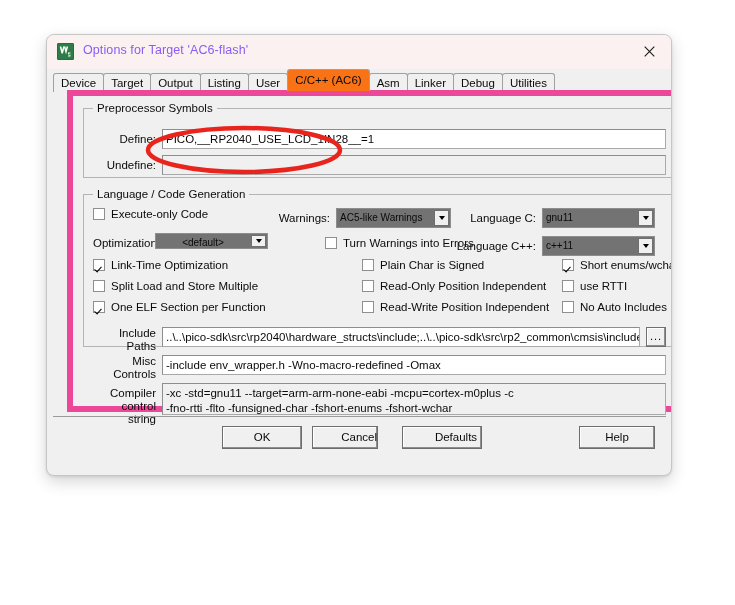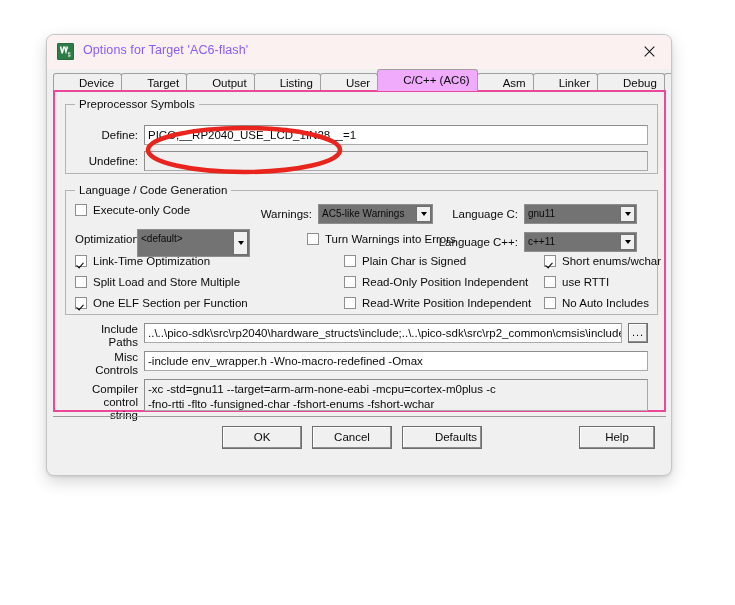--- a/index.html
+++ b/index.html
@@ -62,50 +62,50 @@
   
   .tabstrip {
     position: absolute;
     left: 0; top: 34px;
     width: 100%; height: 22px;
     padding-left: 6px;
     display: flex; align-items: flex-end;
   }
   .tab {
     height: 19px;
-    padding: 0 7px 0 25px;
+    padding: 0 7px 0 7px;
     margin-right: -1px;
     background: #f0f0f0;
     border: 1px solid #a0a0a0;
     border-bottom: none;
     border-radius: 3px 3px 0 0;
     font-size: 11.5px;
     color: #0a0a0a;
     line-height: 18px;
     white-space: nowrap;
     position: relative;
     top: 1px;
   }
   .tab.active {
     height: 22px;
     line-height: 21px;
-    background: #f0abfc;
+    background: #f97316;
     border-color: #a0a0a0;
     z-index: 5;
     top: 0px;
     font-weight: normal;
   }
 
   
   .tabpage {
     position: absolute;
-    left: 6px; top: 55px;
+    left: 20px; top: 55px;
     width: 613px; height: 322px;
     background: #f0f0f0;
-    border: 2px solid #ec4899;
+    border: 6px solid #ec4899;
   }
 
   
   .groupbox {
     position: absolute;
     border: 1px solid #b4b4b4;
   }
   .group-legend {
     position: absolute;
     top: -7px; left: 9px;
@@ -279,31 +279,31 @@
       <div class="groupbox" style="left:10px; top:12px; width:593px; height:70px;">
         <div class="group-legend">Preprocessor Symbols</div>
       </div>
 
       <div class="lbl right" style="left:20px; top:37px; width:63px;">Define:</div>
       <div class="tbox" style="left:89px; top:33px; width:504px; height:20px;">PICO,__RP2040_USE_LCD_1IN28__=1</div>
 
       <div class="lbl right" style="left:14px; top:63px; width:69px;">Undefine:</div>
       <div class="tbox gray" style="left:89px; top:59px; width:504px; height:20px;"></div>
 
-      <div class="groupbox" style="left:10px; top:98px; width:593px; height:125px;">
+      <div class="groupbox" style="left:10px; top:98px; width:593px; height:153px;">
         <div class="group-legend">Language / Code Generation</div>
       </div>
 
       <div class="cb" style="left:20px; top:112px;">
         <span class="box"></span>
         <span>Execute-only Code</span>
       </div>
 
       <div class="lbl" style="left:20px; top:141px;">Optimization:</div>
-      <div class="combo" style="left:82px; top:137px; width:113px; height:28px;">
+      <div class="combo" style="left:82px; top:137px; width:113px; height:16px;text-align:center;">
         <span>&lt;default&gt;</span>
         <span class="arrowbox">
             <i></i>
           </span>
       </div>
 
       <div class="cb checked" style="left:20px; top:163px;">
         <span class="box"></span>
         <span>Link-Time Optimization</span>
       </div>
@@ -383,21 +383,21 @@
       <div class="lbl right" style="left:20px; top:304px; width:63px;">control</div>
       <div class="lbl right" style="left:20px; top:317px; width:63px;">string</div>
       <div class="tbox gray multi" style="left:89px; top:287px; width:504px; height:32px;">-xc -std=gnu11 --target=arm-arm-none-eabi -mcpu=cortex-m0plus -c
 -fno-rtti -flto -funsigned-char -fshort-enums -fshort-wchar</div>
 
     </div>
 
     <div class="sep"></div>
 
     <div class="btn" style="left:175px; top:391px; width:80px;">OK</div>
-    <div class="btn" style="left:265px; top:391px; width:80px;">Cancel</div>
+    <div class="btn" style="left:265px; top:391px; width:66px;text-align:right;">Cancel</div>
     <div class="btn" style="left:355px; top:391px; width:80px;padding-left:28px;">Defaults</div>
     <div class="btn" style="left:532px; top:391px; width:76px;">Help</div>
 
   </div>
 
   <svg id="annotation" viewBox="0 0 200 52" width="200" height="52">
     <ellipse cx="100" cy="26" rx="96" ry="22" fill="none" stroke="#e8241c" stroke-width="4.5"></ellipse>
   </svg>
 
 </div>

